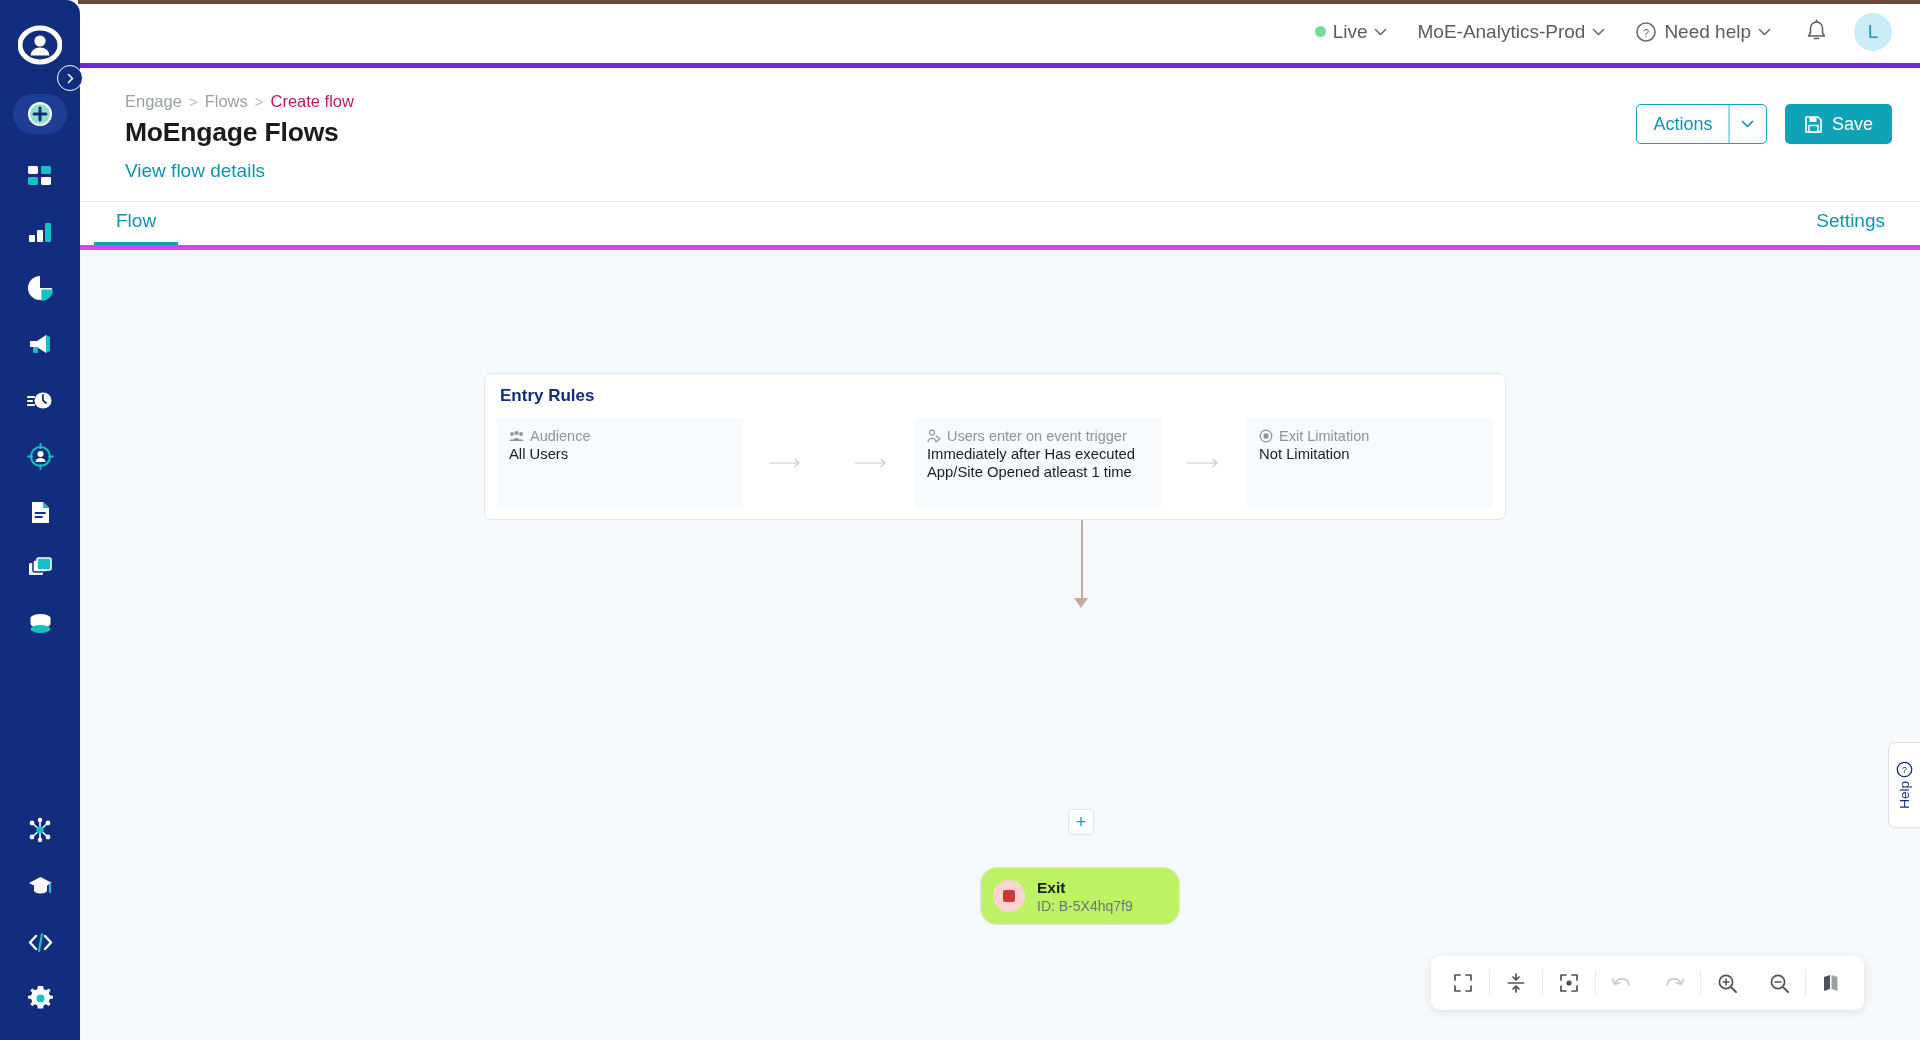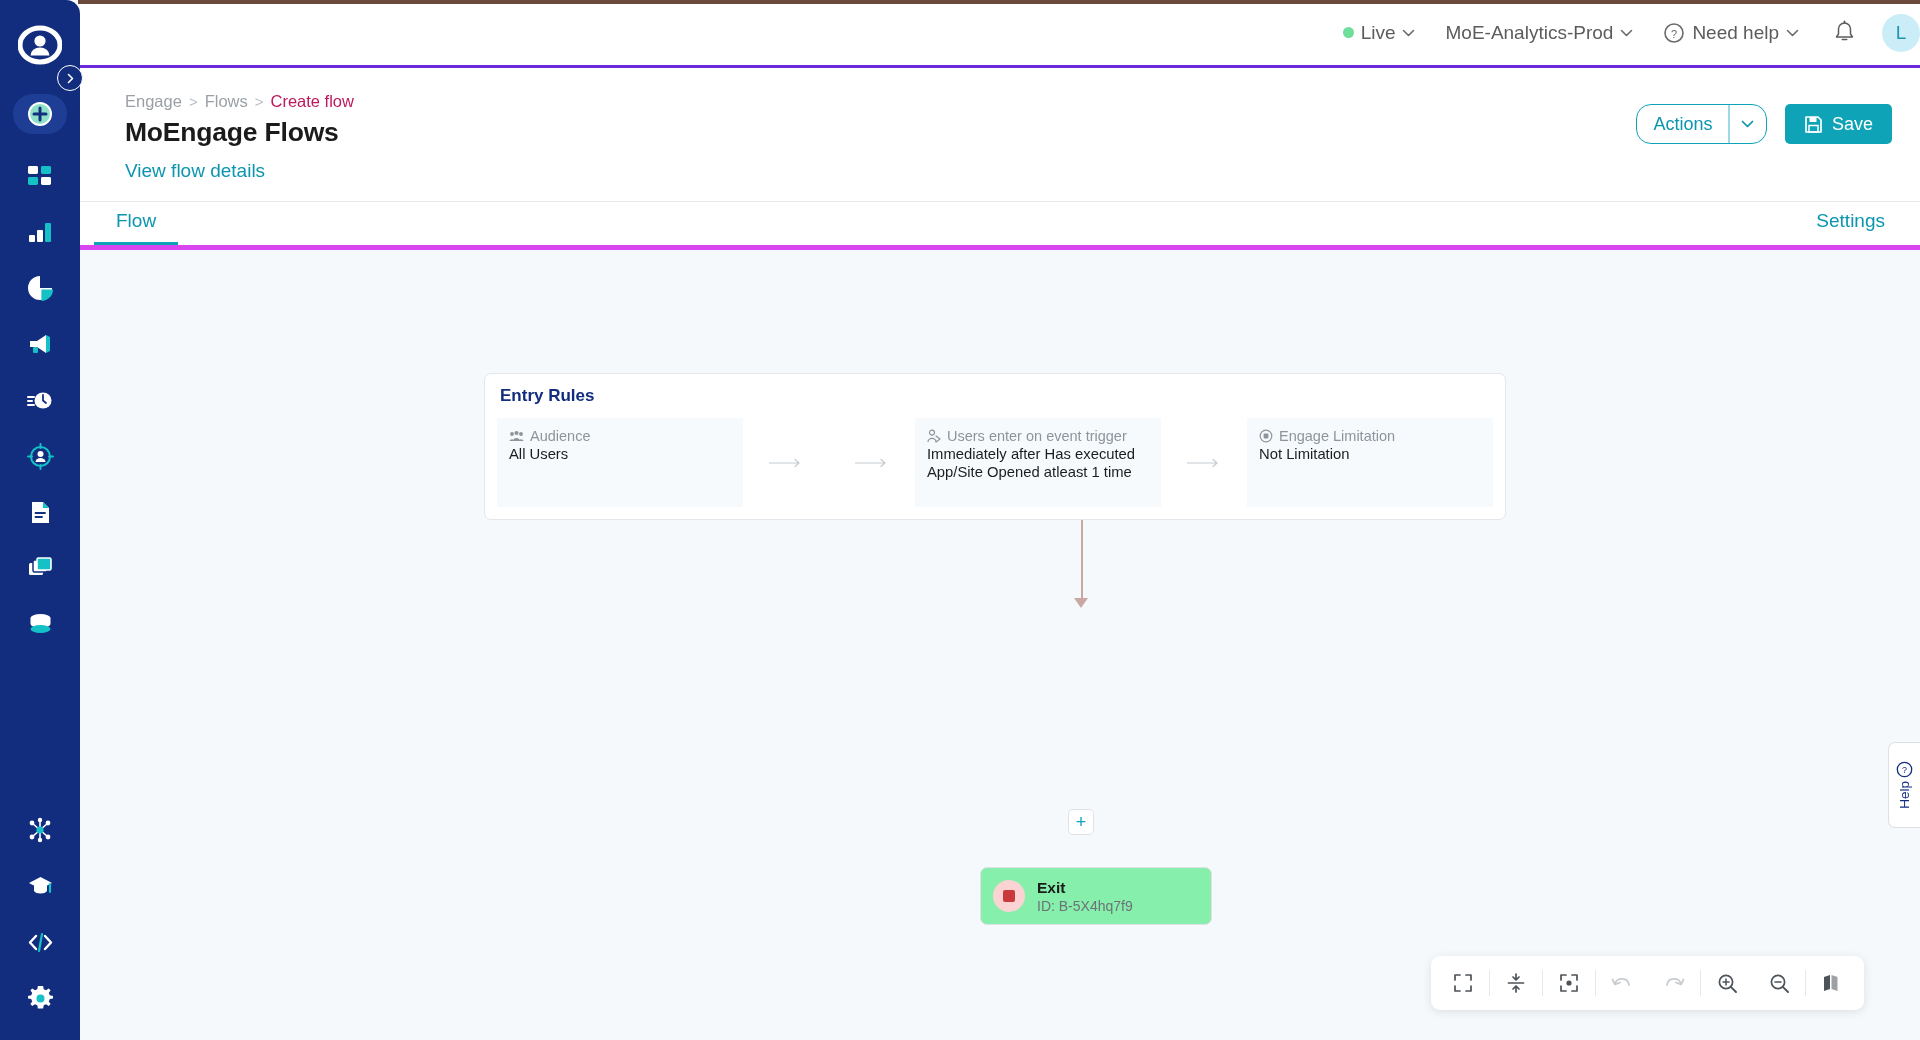--- a/index.html
+++ b/index.html
@@ -46,21 +46,22 @@
     display: flex; align-items: center; justify-content: center;
     cursor: pointer;
   }
   .side-bottom { margin-top: auto; margin-bottom: 14px; display:flex; flex-direction:column; align-items:center;}
 
   
   #topbar {
     position: absolute; left: 80px; top: 0; right: 0; height: 68px;
     background: #ffffff;
     display: flex; align-items: center; justify-content: flex-end;
-    border-bottom: 3px solid #6d28d9;
+    padding-right: 28px;
+    border-bottom: 5px solid #6d28d9;
     z-index: 20;
   }
   .top-item {
     display: flex; align-items: center; gap: 7px;
     color: #5c5c5c; font-size: 19px; margin-left: 30px;
     cursor: pointer; white-space: nowrap;
   }
   .dot-live {
     width: 11px; height: 11px; border-radius: 50%;
     background: #6FDE9B; display: inline-block;
@@ -103,21 +104,21 @@
   .view-link {
     position: absolute; left: 45px; top: 92px;
     font-size: 19px; color: #0B96AE; cursor: pointer;
   }
   .hdr-actions {
     position: absolute; right: 28px; top: 36px;
     display: flex; align-items: center; gap: 18px;
   }
   .btn-split {
     display: flex; align-items: stretch; height: 40px;
-    border: 1.6px solid #0fa3b8; border-radius: 15px; overflow: hidden;
+    border: 1.6px solid #0fa3b8; border-radius: 5px; overflow: hidden;
     background:#fff;
   }
   .btn-split .lbl {
     padding: 0 16px; display: flex; align-items: center;
     color: #0B96AE; font-size: 18px; cursor: pointer;
   }
   .btn-split .div { width: 1.5px; background: #9fd9e3; }
   .btn-split .arw {
     width: 36px; display: flex; align-items: center; justify-content: center;
     color: #0B96AE; font-size: 13px; cursor: pointer;
@@ -198,22 +199,22 @@
     position:absolute; left: 988px; top: 559px;
     width: 26px; height: 26px; background:#fff;
     border: 1px solid #dfe3e8; border-radius: 5px;
     display:flex; align-items:center; justify-content:center;
     color: #0FA3B8; font-size: 18px; line-height: 1; cursor: pointer;
   }
 
   
   .exit-node {
     position:absolute; left: 900px; top: 617px;
-    width: 232px; height: 58px;
-    background: #86efac; border: 1px solid #dfe3e8; border-radius: 7px;
+    width: 200px; height: 58px;
+    background: #bef264; border: 1px solid #dfe3e8; border-radius: 17px;
     display:flex; align-items:center; padding-left: 12px; gap: 12px;
     cursor: pointer;
   }
   .exit-badge {
     width: 32px; height: 32px; border-radius: 50%;
     background: #FBD3D3; display:flex; align-items:center; justify-content:center;
   }
   .exit-sq { width: 12px; height: 12px; background:#CB3A3A; border-radius:2px; }
   .exit-name { font-size: 15.5px; font-weight: bold; color: #1b1b1b; }
   .exit-id { font-size: 14px; color: #6c7278; margin-top: 1px; }
@@ -536,21 +537,21 @@
       </div>
 
       <div class="e-cell w4">
         <div class="e-head">
           <span style="display:flex;">
             <svg width="14" height="14" viewBox="0 0 14 14">
               <circle cx="7" cy="7" r="5.8" fill="none" stroke="#8e949b" stroke-width="1.2"></circle>
               <rect x="4.6" y="4.6" width="4.8" height="4.8" rx="0.8" fill="#8e949b"></rect>
             </svg>
           </span>
-          <span>Engage Limitation</span>
+          <span>Exit Limitation</span>
         </div>
         <div class="e-body">Not Limitation</div>
       </div>
     </div>
   </div>
 
   <div class="conn-line"></div>
   <div class="conn-arrow"></div>
   <div class="plus-btn">+</div>
 

